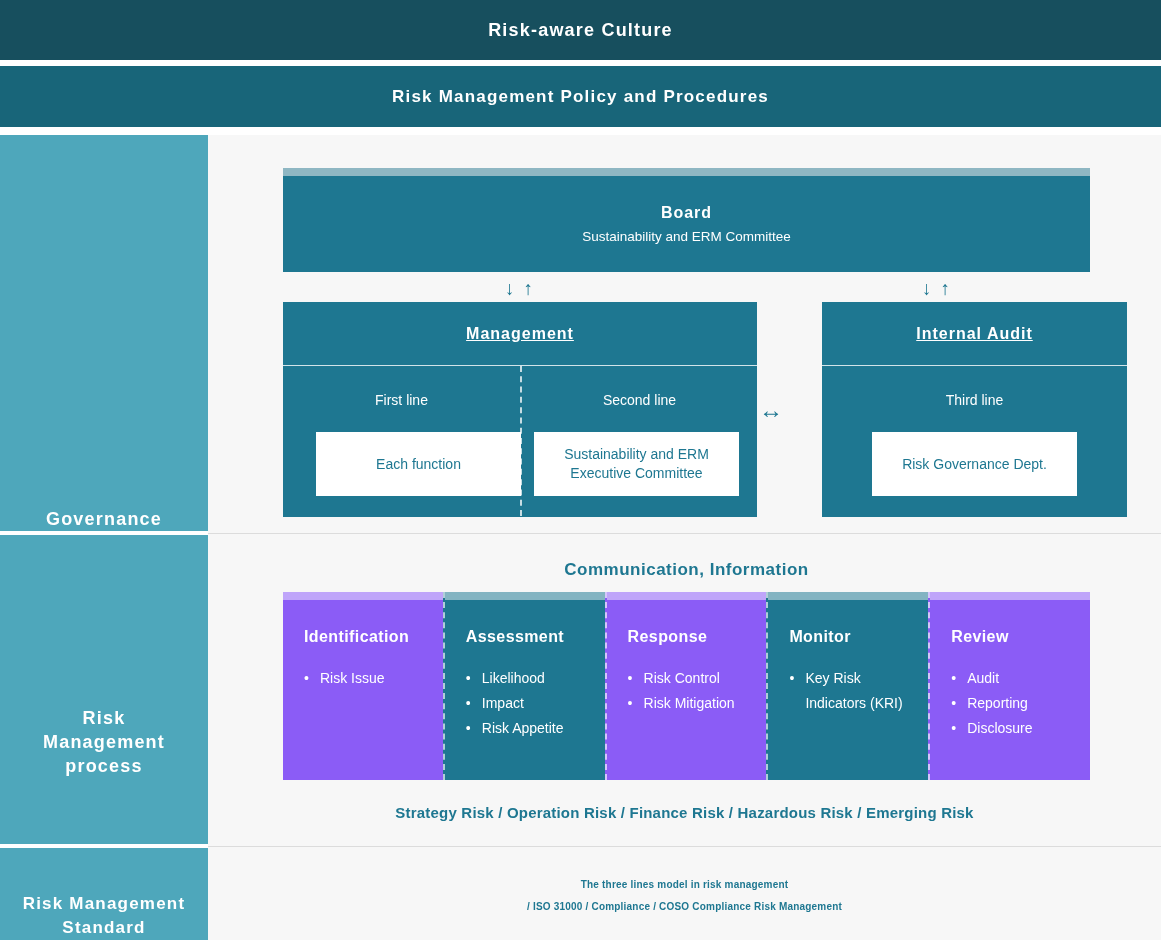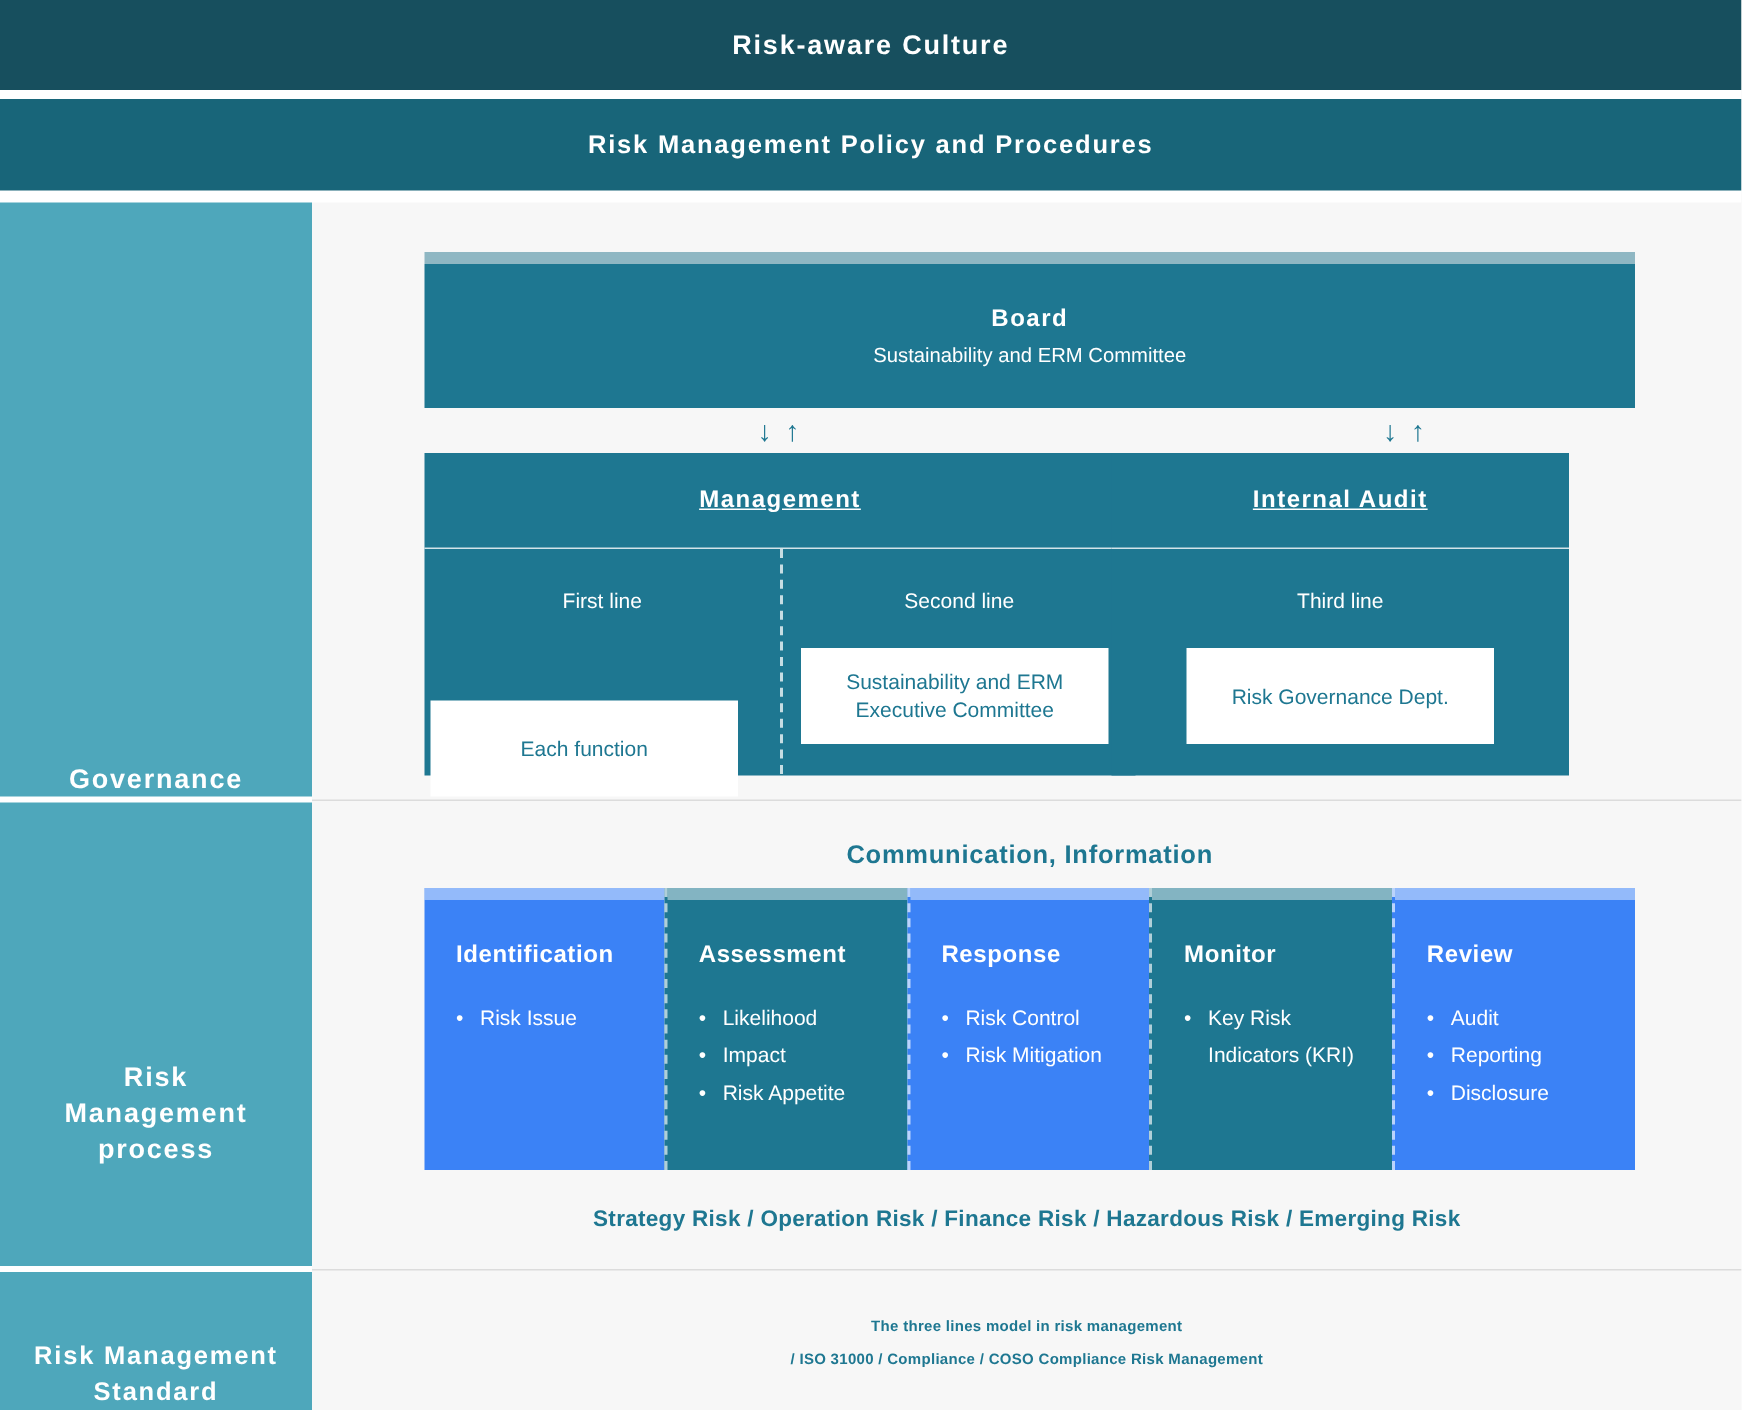--- a/index.html
+++ b/index.html
@@ -44,45 +44,45 @@
 
   .arrow-pair{top:277px;width:60px;display:flex;justify-content:center;gap:9px;
     color:#1e7791;font-size:19px;font-weight:700;line-height:24px;}
   .ap1{left:489px;}
   .ap2{left:906px;}
   .arrow-both{top:397px;left:757px;width:28px;text-align:center;
     color:#1e7791;font-size:24px;font-weight:700;line-height:26px;}
 
   .org-box{top:302px;height:215px;}
   .mgmt{left:283px;width:474px;}
-  .audit{left:741px;width:305px;}
+  .audit{left:822px;width:305px;}
   .box-header{height:64px;display:flex;align-items:center;justify-content:center;
     border-bottom:1px solid rgba(255,255,255,0.8);box-sizing:border-box;
     font-size:16px;font-weight:700;letter-spacing:1px;text-decoration:underline;}
   .box-body{position:relative;height:150px;}
   .half{position:absolute;top:0;height:100%;width:237px;}
   .half-l{left:0;}
   .half-r{left:237px;border-left:2px dashed rgba(255,255,255,0.75);box-sizing:border-box;}
   .half-r-inner{position:relative;height:100%;}
   .line-label{position:absolute;top:26px;left:0;width:100%;text-align:center;
     font-size:14px;font-weight:400;}
   .white-box{position:absolute;top:66px;height:64px;background:#ffffff;color:#1e7791;
     display:flex;align-items:center;justify-content:center;text-align:center;
     font-size:14px;font-weight:500;line-height:19px;}
-  .wb-each{left:4px;width:205px;margin-top:35px;}
+  .wb-each{left:33px;width:205px;}
   .wb-sus{left:12px;width:205px;}
   .wb-rmd{left:50px;width:205px;}
 
   
   .comm-label{top:560px;left:283px;width:807px;text-align:center;
     color:#1e7791;font-size:17px;font-weight:700;letter-spacing:0.5px;}
   .proc-wrap{top:592px;left:283px;width:807px;height:188px;display:flex;}
   .proc-col{flex:1;position:relative;color:#ffffff;box-sizing:border-box;}
   .proc-col + .proc-col{border-left:2px dashed rgba(255,255,255,0.65);}
-  .col-dark{background:#3b82f6;}
+  .col-dark{background:#8b5cf6;}
   .col-light{background:#1e7791;}
   .col-strip{position:absolute;top:0;left:0;right:0;height:8px;background:rgba(255,255,255,0.45);}
   .col-title{position:absolute;top:36px;left:21px;right:8px;
     font-size:16px;font-weight:700;letter-spacing:0.4px;}
   .col-list{position:absolute;top:74px;left:21px;right:14px;margin:0;padding:0;list-style:none;
     font-size:14px;line-height:25px;}
   .col-list li{position:relative;padding-left:16px;}
   .col-list li::before{content:"\2022";position:absolute;left:0;top:0;}
 
   .risk-types{top:804px;left:208px;width:953px;text-align:center;

